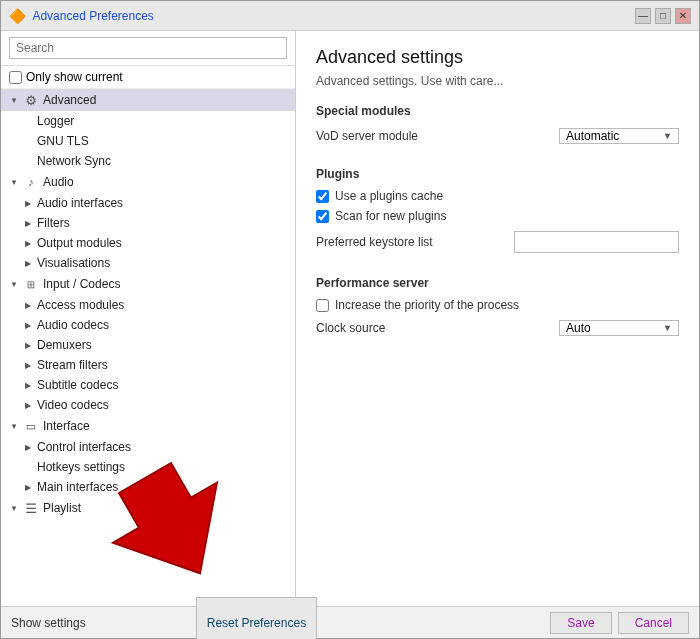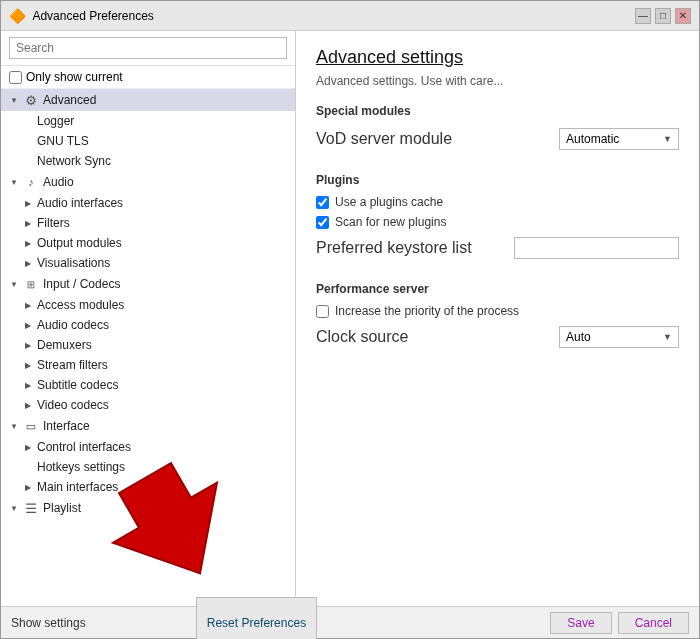--- a/index.html
+++ b/index.html
@@ -28,21 +28,21 @@
       border-bottom: 1px solid #ccc;
       height: 30px;
     }
     .title-bar-left {
       display: flex;
       align-items: center;
       gap: 6px;
     }
     .title-bar-title {
       font-size: 12px;
-      color: #000000;
+      color: #1d4ed8;
     }
     .title-bar-controls {
       display: flex;
       gap: 4px;
     }
     .title-btn {
       width: 16px;
       height: 16px;
       background: #d0d0d0;
       border: 1px solid #aaa;
@@ -136,55 +136,54 @@
       flex: 1;
       background: #fff;
       padding: 16px 20px;
       overflow-y: auto;
     }
     .panel-title {
       font-size: 18px;
       font-weight: normal;
       color: #111;
       margin-bottom: 6px;
-      text-decoration: underline;
     }
     .panel-subtitle {
       font-size: 12px;
       color: #555;
       margin-bottom: 16px;
     }
     .section-label {
       font-size: 12px;
       font-weight: bold;
       color: #333;
       margin-bottom: 8px;
     }
     .setting-row {
       display: flex;
       align-items: center;
       justify-content: space-between;
       margin-bottom: 8px;
       padding: 2px 0;
     }
     .setting-label {
-      font-size: 16px;
+      font-size: 12px;
       color: #333;
     }
     .setting-dropdown {
       padding: 2px 6px;
       border: 1px solid #bbb;
       background: #fff;
       font-size: 12px;
       min-width: 120px;
       display: flex;
       align-items: center;
       justify-content: space-between;
       cursor: pointer;
-      height: 22px;
+      height: 16px;
     }
     .setting-dropdown-arrow {
       font-size: 9px;
       color: #555;
       margin-left: 4px;
     }
     .checkbox-row {
       display: flex;
       align-items: center;
       gap: 6px;

